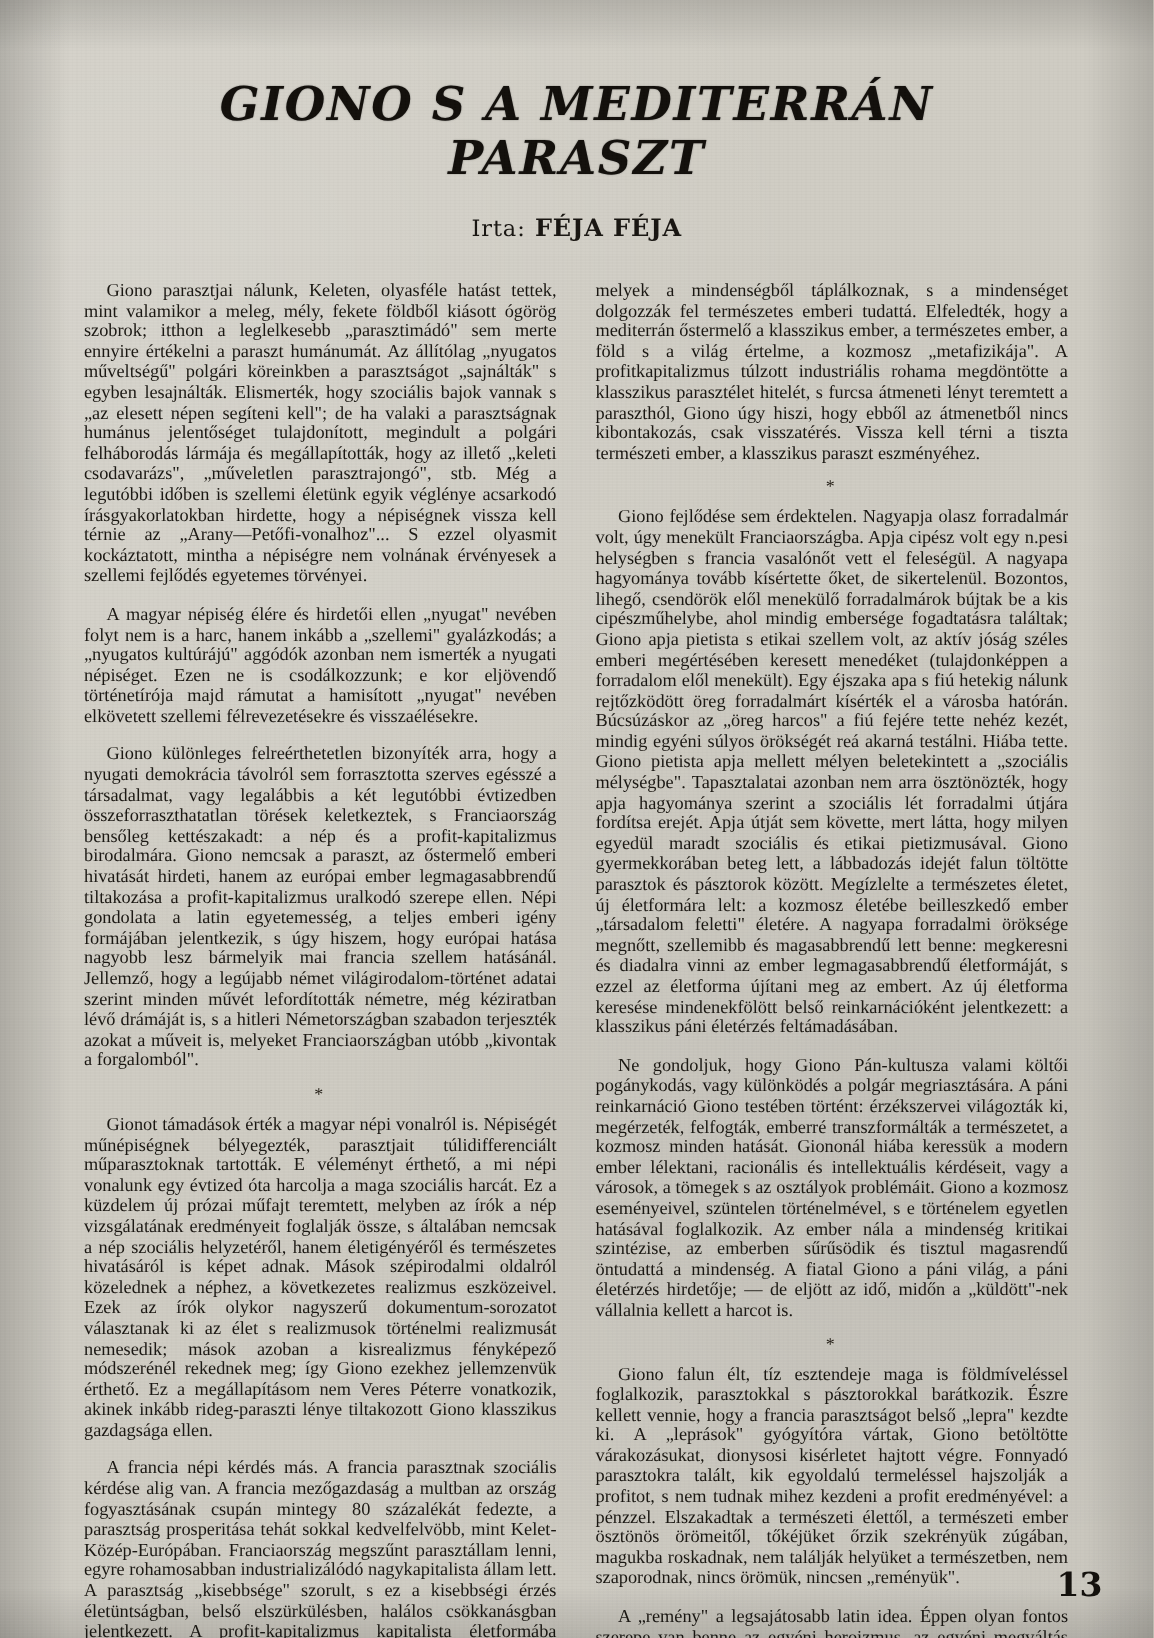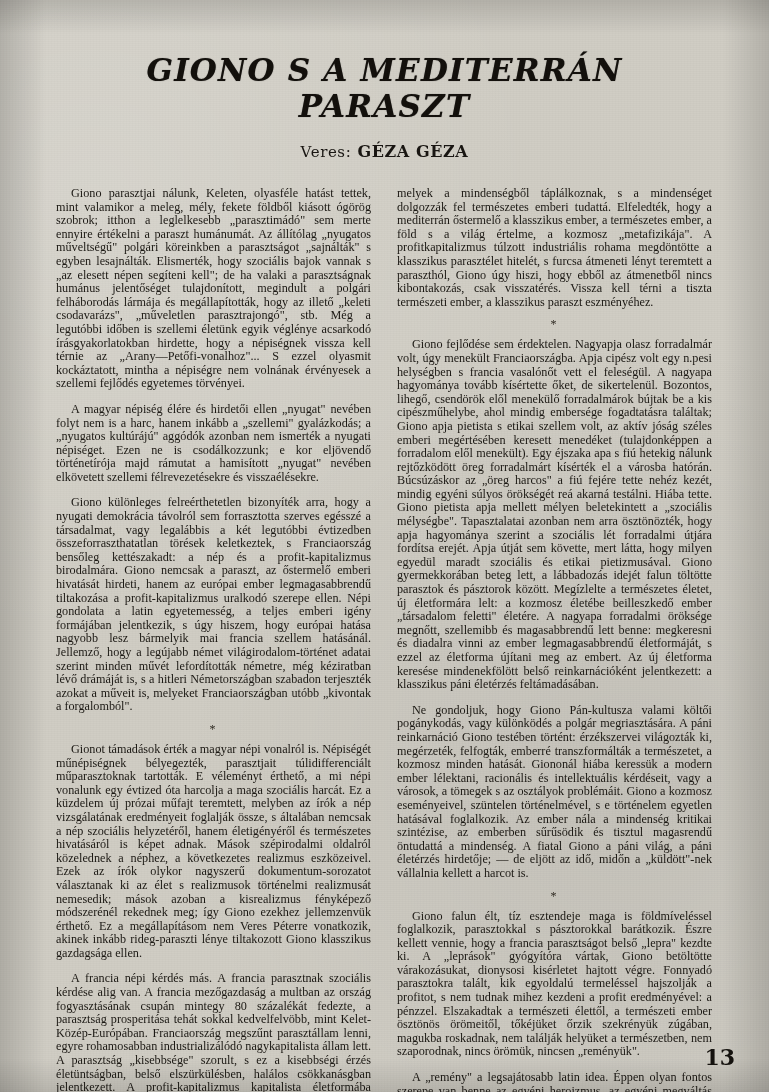--- a/index.html
+++ b/index.html
@@ -107,22 +107,22 @@
 </style>
 </head>
 <body>
 
 <div class="page">
   <div class="content">
 
     <h1 class="title">GIONO S A MEDITERRÁN PARASZT</h1>
 
     <div class="byline">
-      <span class="lead">Veres:</span>
-      <span>GÉZA GÉZA</span>
+      <span class="lead">Irta:</span>
+      <span>FÉJA FÉJA</span>
     </div>
 
     <div class="cols">
 
       <div class="col">
         <p>Giono parasztjai nálunk, Keleten, olyasféle hatást tettek, mint valamikor a meleg, mély, fekete földből kiásott ógörög szobrok; itthon a leglelkesebb „parasztimádó" sem merte ennyire értékelni a paraszt humánumát. Az állítólag „nyugatos műveltségű" polgári köreinkben a parasztságot „sajnálták" s egyben lesajnálták. Elismerték, hogy szociális bajok vannak s „az elesett népen segíteni kell"; de ha valaki a parasztságnak humánus jelentőséget tulajdonított, megindult a polgári felháborodás lármája és megállapították, hogy az illető „keleti csodavarázs", „műveletlen parasztrajongó", stb. Még a legutóbbi időben is szellemi életünk egyik véglénye acsarkodó írásgyakorlatokban hirdette, hogy a népiségnek vissza kell térnie az „Arany—Petőfi-vonalhoz"... S ezzel olyasmit kockáztatott, mintha a népiségre nem volnának érvényesek a szellemi fejlődés egyetemes törvényei.</p>
         <p>A magyar népiség élére és hirdetői ellen „nyugat" nevében folyt nem is a harc, hanem inkább a „szellemi" gyalázkodás; a „nyugatos kultúrájú" aggódók azonban nem ismerték a nyugati népiséget. Ezen ne is csodálkozzunk; e kor eljövendő történetírója majd rámutat a hamisított „nyugat" nevében elkövetett szellemi félrevezetésekre és visszaélésekre.</p>
         <p>Giono különleges felreérthetetlen bizonyíték arra, hogy a nyugati demokrácia távolról sem forrasztotta szerves egésszé a társadalmat, vagy legalábbis a két legutóbbi évtizedben összeforraszthatatlan törések keletkeztek, s Franciaország bensőleg kettészakadt: a nép és a profit-kapitalizmus birodalmára. Giono nemcsak a paraszt, az őstermelő emberi hivatását hirdeti, hanem az európai ember legmagasabbrendű tiltakozása a profit-kapitalizmus uralkodó szerepe ellen. Népi gondolata a latin egyetemesség, a teljes emberi igény formájában jelentkezik, s úgy hiszem, hogy európai hatása nagyobb lesz bármelyik mai francia szellem hatásánál. Jellemző, hogy a legújabb német világirodalom-történet adatai szerint minden művét lefordították németre, még kéziratban lévő drámáját is, s a hitleri Németországban szabadon terjeszték azokat a műveit is, melyeket Franciaországban utóbb „kivontak a forgalomból".</p>
         <div class="sep">*</div>
         <p>Gionot támadások érték a magyar népi vonalról is. Népiségét műnépiségnek bélyegezték, parasztjait túlidifferenciált műparasztoknak tartották. E véleményt érthető, a mi népi vonalunk egy évtized óta harcolja a maga szociális harcát. Ez a küzdelem új prózai műfajt teremtett, melyben az írók a nép vizsgálatának eredményeit foglalják össze, s általában nemcsak a nép szociális helyzetéről, hanem életigényéről és természetes hivatásáról is képet adnak. Mások szépirodalmi oldalról közelednek a néphez, a következetes realizmus eszközeivel. Ezek az írók olykor nagyszerű dokumentum-sorozatot választanak ki az élet s realizmusok történelmi realizmusát nemesedik; mások azoban a kisrealizmus fényképező módszerénél rekednek meg; így Giono ezekhez jellemzenvük érthető. Ez a megállapításom nem Veres Péterre vonatkozik, akinek inkább rideg-paraszti lénye tiltakozott Giono klasszikus gazdagsága ellen.</p>

